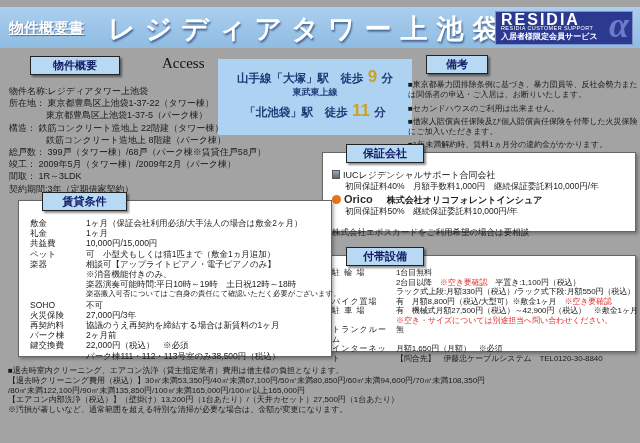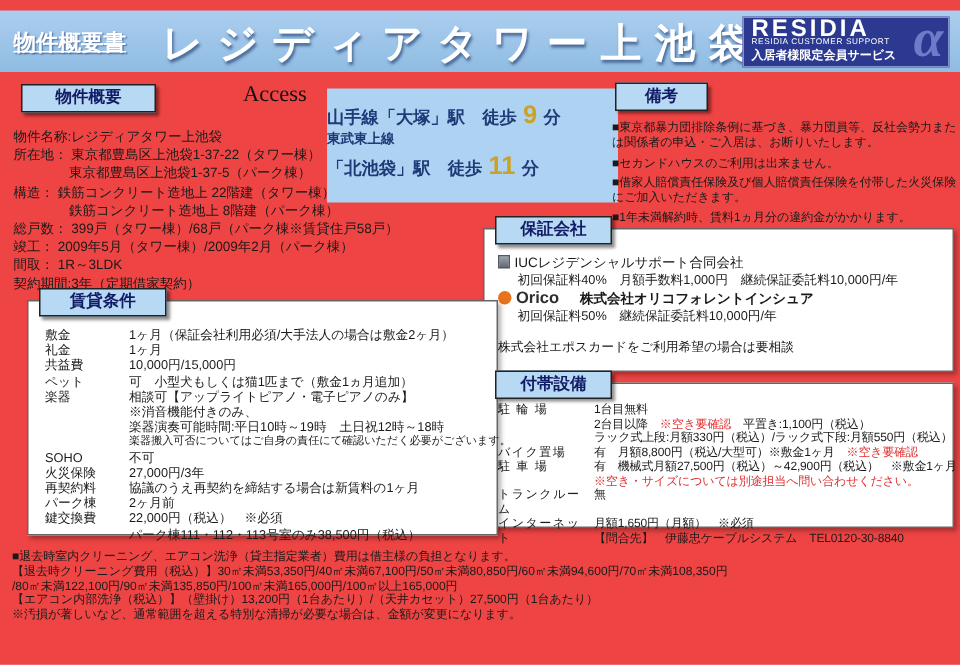--- a/index.html
+++ b/index.html
@@ -1,67 +1,67 @@
 <!DOCTYPE html>
 <html><head>
 <meta charset="utf-8">
 <style>
   * { margin:0; padding:0; box-sizing:border-box; }
   body { background:#ddd; }
-  .page { position:relative; width:640px; height:443px; background:#ef4444;
+  .page { position:relative; width:640px; height:443px; background:#a3a3a3;
           font-family:"Liberation Sans",sans-serif; color:#1a1a1a; overflow:hidden;padding-left:42px; }
 
   
   .header { position:absolute; top:7px; left:0; width:640px; height:41px;
             background:linear-gradient(#abceef,#8fbce2); }
   .doc-label { position:absolute; left:9px; top:12px; font-size:15px; font-weight:bold;
                color:#fff; text-decoration:underline; text-shadow:1px 1px 1px rgba(60,90,140,.7); }
   .title { position:absolute; left:108px; top:4px; font-size:27px; font-weight:bold; color:#fff;
            letter-spacing:9px; white-space:nowrap; text-shadow:1px 2px 2px rgba(50,80,130,.8); }
   .logo { position:absolute; right:7px; top:4px; width:138px; height:34px; background:#2b3990;
           border:1px solid #8490c8; color:#fff; padding:2px 5px; overflow:hidden; }
   .logo .alpha { position:absolute; right:3px; top:-8px; font-family:"Liberation Serif",serif;
                  font-style:italic; font-weight:bold; font-size:36px; color:#6d7cc9; }
   .logo-line1 { position:relative; font-size:16px; letter-spacing:2px; font-weight:bold; line-height:11px; }
   .logo-line2 { position:relative; font-size:5.5px; letter-spacing:.4px; line-height:7px; }
   .logo-line3 { position:relative; font-size:8px; line-height:10px; font-weight:bold; }
 
   
   .tab { position:absolute; background:#b7d9f3; border:1px solid #222;
          box-shadow:2px 2px 2px rgba(0,0,0,.45); color:#121c66; font-weight:bold;
-         font-size:11px; line-height:17px; text-align:center; z-index:3; }
+         font-size:11px; line-height:17px; text-align:center; z-index:3;margin-left:16px; }
   .tab-overview  { left:14px;  top:56px;  width:90px; }
   .tab-remarks   { left:410px; top:55px;  width:62px; }
   .tab-guarantor { left:330px; top:144px; width:78px; }
   .tab-facility  { left:330px; top:247px; width:78px; }
   .tab-rental    { left:26px;  top:192px; width:85px; }
 
   
   .overview-text { position:absolute; left:9px; top:85px; width:325px;
                    font-size:9px; line-height:12.2px; white-space:nowrap; }
   .overview-text .indent { padding-left:37px; }
 
   
   .access-label { position:absolute; left:162px; top:55px; font-family:"Liberation Serif",serif;
                   font-size:15px; color:#111; }
   .access-box { position:absolute; left:218px; top:59px; width:194px; height:76px;
-                background:#aed3f2; color:#1f3a78; text-align:left; font-weight:bold; }
+                background:#aed3f2; color:#1f3a78; text-align:center; font-weight:bold; }
   .access-l1 { margin-top:8px; font-size:11.5px; }
   .access-l2 { font-size:9px; line-height:11px; }
   .access-l3 { font-size:11.5px; margin-top:3px; }
   .access-num { font-size:17px; color:#c9a227; padding:0 1px; }
 
   
   .remarks { position:absolute; left:408px; top:80px; width:230px; font-size:8px; line-height:10.3px; }
   .remarks .rm { margin-bottom:3px; }
 
   
   .panel { position:absolute; background:#fff; border:1px solid #666;
            box-shadow:2px 2px 3px rgba(0,0,0,.3); }
-  .gbox { left:322px; top:152px; width:314px; height:96px; padding:17px 8px 3px 9px; font-size:8.5px; }
+  .gbox { left:322px; top:152px; width:314px; height:80px; padding:17px 8px 3px 9px; font-size:8.5px; }
   .fbox { left:322px; top:255px; width:314px; height:97px; padding:12px 4px 3px 9px;
           font-size:8px;  line-height:9.5px; }
   .rbox { left:18px;  top:200px; width:314px; height:157px; padding:17px 4px 3px 11px;
           font-size:8.5px; line-height:10.2px; }
 
   
   .g-row { white-space:nowrap; line-height:11px; }
   .iuc-icon { display:inline-block; width:8px; height:9px; vertical-align:-1px; margin-right:3px;
               background:linear-gradient(#9aa,#667); border:1px solid #556; }
   .orico-dot { display:inline-block; width:9px; height:9px; border-radius:50%;

